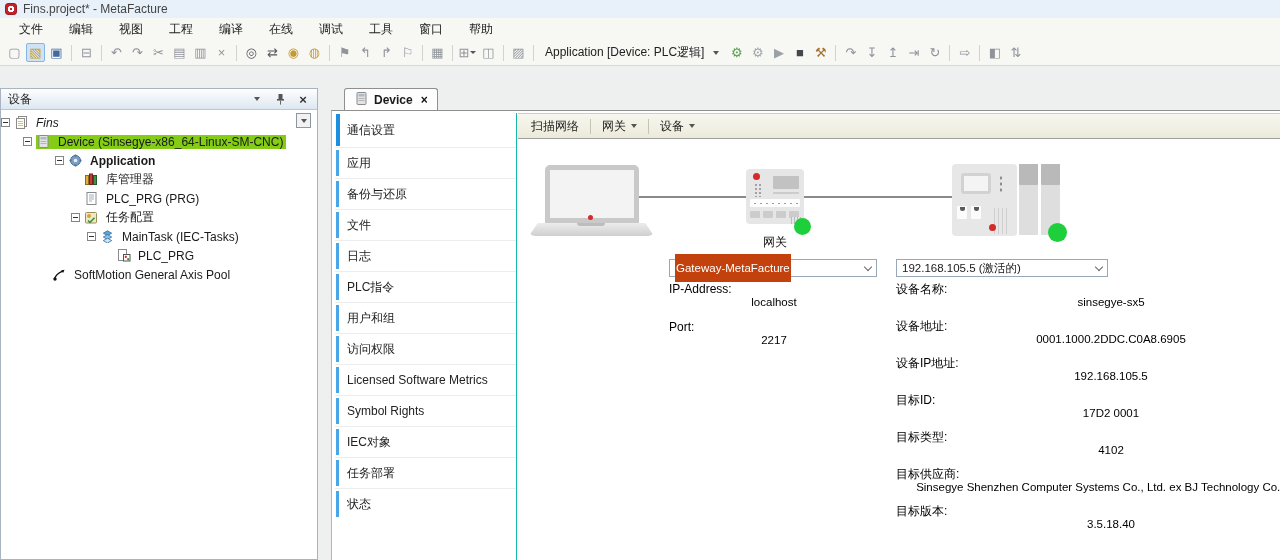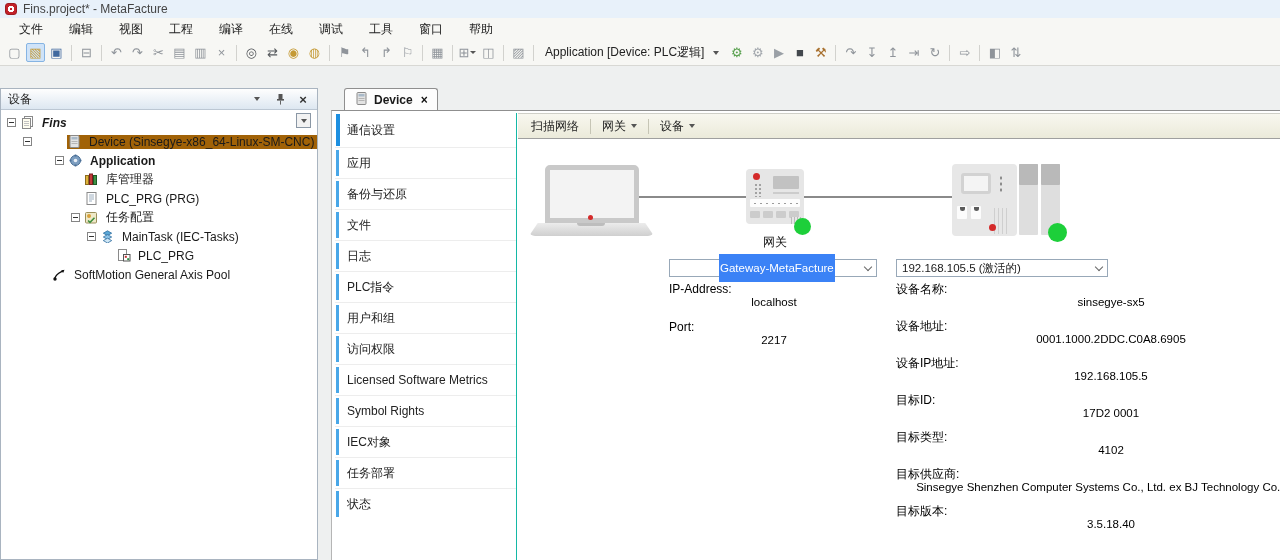--- a/index.html
+++ b/index.html
@@ -30,21 +30,21 @@
   .ph-title { margin-right:auto; }
   .ph-btn { display:inline-flex; align-items:center; justify-content:center; width:14px; height:14px; color:#333; cursor:default; }
   .ph-x { font-weight:bold; font-size:13px; }
   .tree { position:absolute; left:0; top:22px; right:0; bottom:0; overflow:hidden; background:#fff; padding-top:2px; }
   .trow { display:flex; align-items:center; height:19px; font-size:12px; white-space:nowrap; }
   .texp { width:9px; height:9px; border:1px solid #858585; background:#fff; display:inline-flex; align-items:center; justify-content:center; margin-right:4px; flex:none; }
   .texp i { display:block; width:5px; height:1px; background:#333; }
   .texp-spacer { width:13px; flex:none; }
   .ticon { width:15px; height:13px; margin-right:4px; flex:none; }
   .tlabel { padding:0 3px; }
-  .trow.sel .tlabel-wrap { background:#a16207;margin-left:31px; }
+  .trow.sel .tlabel-wrap { background:#84cc16; }
   .tlabel-wrap { display:flex; align-items:center; }
   .trow.bold .tlabel { font-weight:bold; }
   .trow.italic .tlabel { font-style:italic; }
   .tree-combo { position:absolute; right:6px; top:24px; width:15px; height:15px; background:#f2f2f2; border:1px solid #8a97a5; display:flex; align-items:center; justify-content:center; }
 
   
   .tabbar { position:absolute; left:331px; top:88px; right:0; height:22px; }
   .tab { display:inline-flex; align-items:center; gap:5px; height:22px; padding:0 9px; background:#fdfdfd; border:1px solid #8f8f8f; border-bottom:none; border-radius:3px 3px 0 0; font-size:12px; font-weight:bold; margin-left:13px; }
   .tab-close { font-weight:bold; font-size:12px; color:#111; margin-left:3px; }
   .editor { position:absolute; left:331px; top:110px; right:0; bottom:0; background:#fff; border-top:1px solid #8f8f8f; border-left:1px solid #b5b5b5; }
@@ -86,21 +86,21 @@
   .plc-sq i { display:block; width:5px; height:4px; background:#5a5a5a; border-radius:0 0 3px 3px; margin:1px auto 0; }
   .plc-stripes { position:absolute; left:42px; top:44px; width:16px; height:26px; background:repeating-linear-gradient(90deg,#cfcfcf 0 1px,#e7e7e7 1px 4px); }
   .plc-reddot { position:absolute; left:657px; top:113px; width:7px; height:7px; border-radius:50%; background:#d42a2a; }
   .plc-mod { position:absolute; top:53px; width:19px; height:71px; background:#dedede; border-radius:1px; }
   .plc-modcap { position:absolute; top:53px; width:19px; height:21px; background:#b9b9b9; border-radius:1px; }
   .plc-green { position:absolute; left:716px; top:112px; width:19px; height:19px; border-radius:50%; background:#1dcf3a; }
 
   
   .combo { position:absolute; height:18px; background:#fff; border:1px solid #98a8b8; display:flex; align-items:center; padding:0 5px; font-size:11.5px; }
   .combo-caret { width:6px; height:6px; border-left:1.4px solid #666; border-bottom:1.4px solid #666; transform:rotate(-45deg); margin-left:auto; margin-bottom:3px; }
-  .combo-hl { background:#3b82f6; color:#fff; padding:8px 1px;margin-left:44px; }
+  .combo-hl { background:#c2410c; color:#fff; padding:8px 1px; }
   .gw-col { position:absolute; left:337px; top:172px; width:210px; }
   .dev-col { position:absolute; left:564px; top:172px; width:430px; }
   .fblock { margin-bottom:11px; }
   .flabel { font-size:12px; line-height:13px; color:#000; }
   .fvalue { font-size:11.5px; line-height:13px; color:#000; white-space:nowrap;text-align:center; }
 </style>
 </head>
 <body>
 
 <div id="root">
@@ -185,21 +185,21 @@
       <span class="ph-btn">
         <svg width="9" height="12" viewBox="0 0 9 12">
             <rect x="2.5" y="1" width="4" height="5" fill="#555"></rect>
             <rect x="1" y="6" width="7" height="1.6" fill="#555"></rect>
             <rect x="4.1" y="7.6" width="0.9" height="4" fill="#555"></rect>
           </svg>
       </span>
       <span class="ph-btn ph-x">×</span>
     </div>
     <div class="tree" id="tree">
-        <div class="trow italic" style="padding-left: 6px; font-weight: bold;">
+        <div class="trow italic" style="">
           <span class="texp">
             <i></i>
           </span>
           <span class="tlabel-wrap">
             <span class="ticon"><svg width="15" height="13">
                 <rect x="4.5" y="0.5" width="8" height="10" fill="#fff" stroke="#8a8a8a"></rect>
                 <rect x="2.5" y="2.5" width="8" height="10" fill="#fffdf0" stroke="#8a8a8a"></rect>
                 <path d="M4 5.5h5M4 7.5h5M4 9.5h5" stroke="#c2c2c2"></path>
               </svg></span>
             <span class="tlabel">Fins</span>

